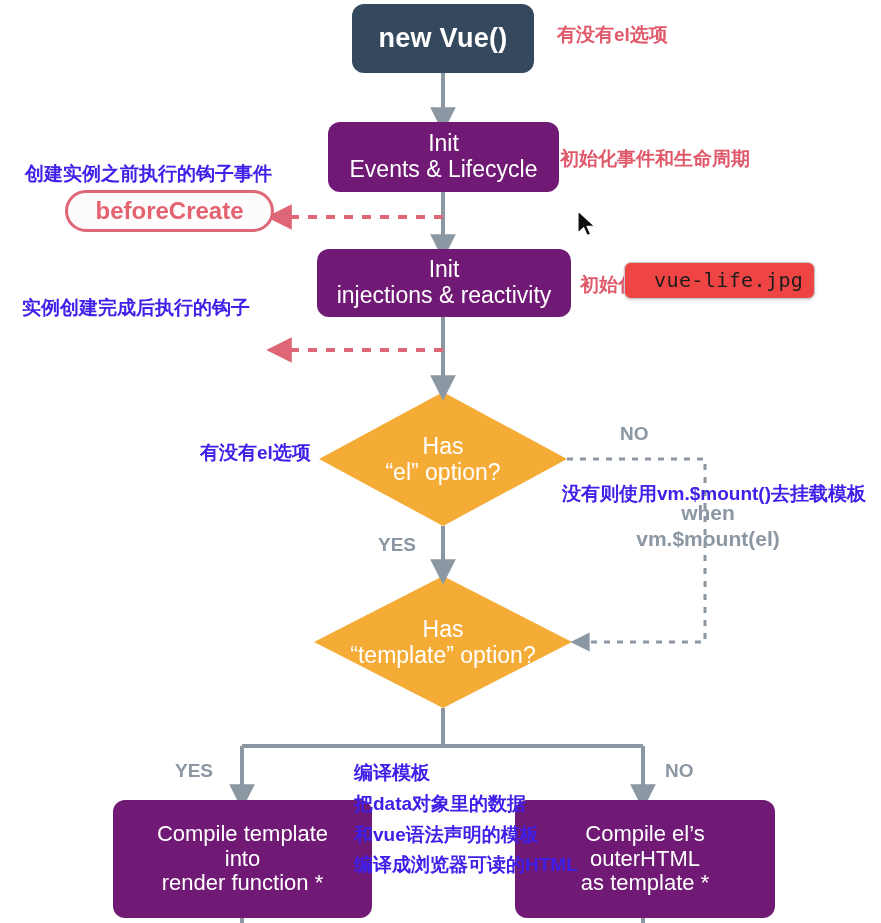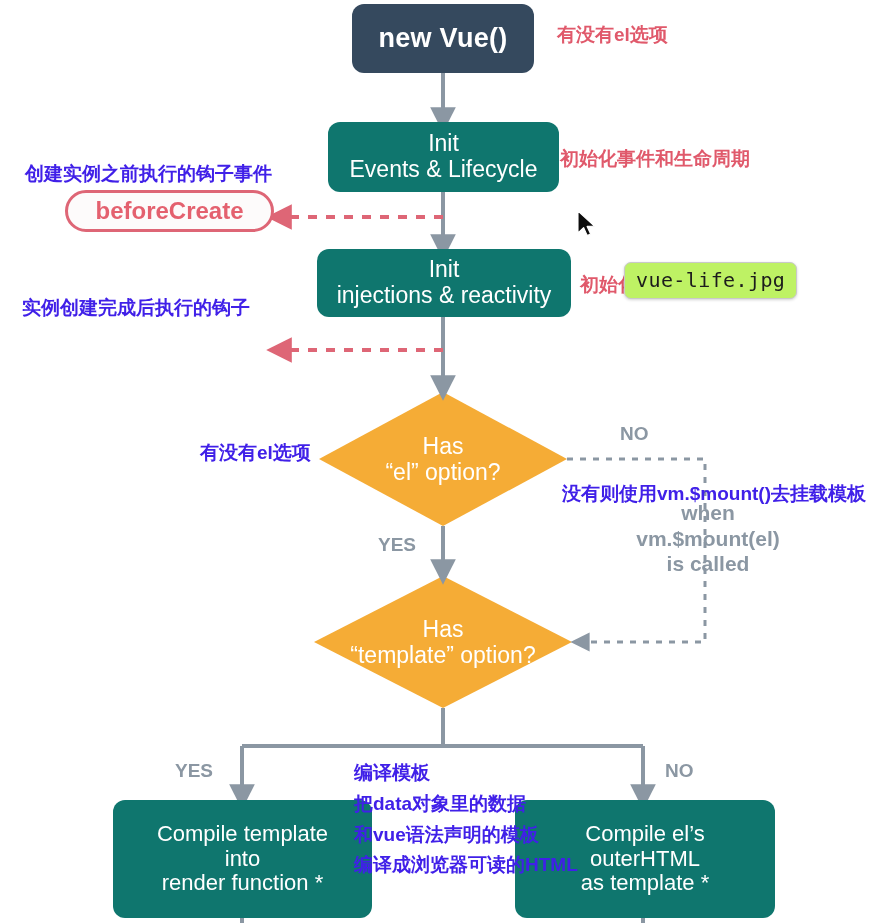--- a/index.html
+++ b/index.html
@@ -39,21 +39,21 @@
   }
   .node-dark {
     background: #35495e;
     border-radius: 12px;
     color: #ffffff;
     font-weight: bold;
     font-size: 27px;
     letter-spacing: 0.3px;
   }
   .node-green {
-    background: #0f766e;
+    background: #701a75;
     border-radius: 12px;
     color: #ffffff;
     font-size: 23px;
     font-weight: 300;
   }
   .node-green.small {
     font-size: 22px;
   }
   .node-hook {
     background: #fdfbfb;
@@ -115,22 +115,22 @@
     text-align: center;
     line-height: 1.22;
     white-space: nowrap;
   }
 
   
   #filename-tooltip {
     position: absolute;
     left: 624px;
     top: 262px;
-    padding: 5px 11px 6px 11px;
-    background: #bef264;
+    padding: 5px 11px 6px 29px;
+    background: #ef4444;
     border: 1px solid #c9c9c9;
     border-radius: 7px;
     color: #1c1c1c;
     font-family: "DejaVu Sans Mono", "Liberation Mono", monospace;
     font-size: 20px;
     letter-spacing: 0.4px;
     box-shadow: 0 1px 3px rgba(0,0,0,0.18);
     white-space: nowrap;
   }
   #mouse-cursor {
@@ -226,21 +226,20 @@
   </div>
 
   <div class="edge-label" style="left:378px; top:534px;">YES</div>
   <div class="edge-label" style="left:620px; top:423px;">NO</div>
   <div class="edge-label" style="left:175px; top:760px;">YES</div>
   <div class="edge-label" style="left:665px; top:760px;">NO</div>
 
   <div class="edge-note" style="left:628px; top:500px; width:160px;">
     <span class="nline">when</span>
     <span class="nline">vm.$mount(el)</span>
-    <span class="nline">is called</span>
   </div>
 
   <div class="anno anno-red" style="left:557px; top:22px;">有没有el选项</div>
   <div class="anno anno-red" style="left:560px; top:146px;">初始化事件和生命周期</div>
   <div class="anno anno-red" style="left:580px; top:272px;">初始化注入</div>
 
   <div class="anno anno-purple" style="left:22px; top:295px;">实例创建完成后执行的钩子</div>
   <div class="anno anno-purple" style="left:25px; top:161px;">创建实例之前执行的钩子事件</div>
   <div class="anno anno-purple" style="left:200px; top:440px;">有没有el选项</div>
   <div class="anno anno-purple" style="left:562px; top:481px;">没有则使用vm.$mount()去挂载模板</div>

